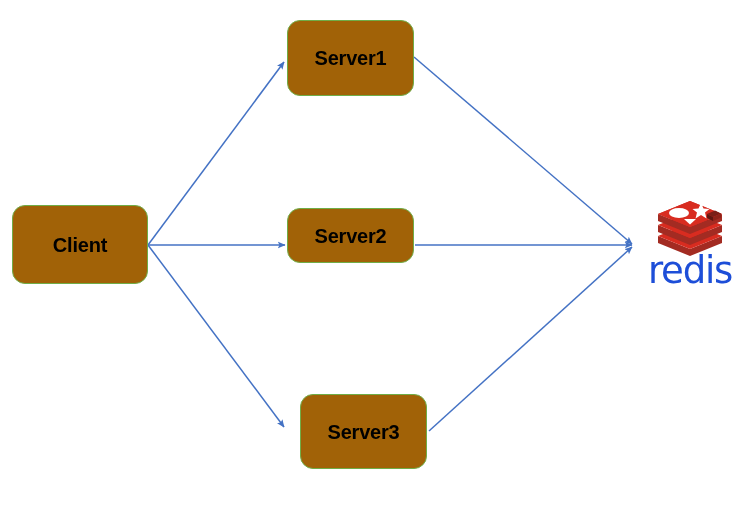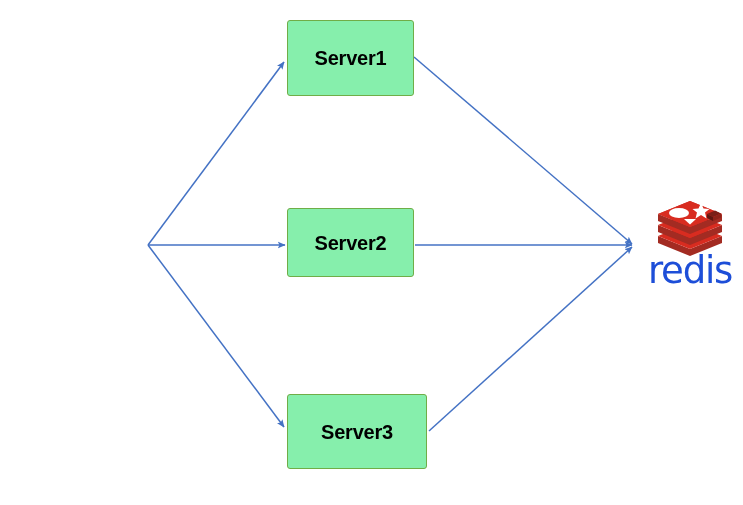--- a/index.html
+++ b/index.html
@@ -21,39 +21,39 @@
     position: absolute;
     left: 0;
     top: 0;
     width: 743px;
     height: 505px;
   }
   .node {
     position: absolute;
     box-sizing: border-box;
     border: 1.6px solid #70AD47;
-    border-radius: 3px;
-    background: #86efac;
+    border-radius: 13px;
+    background: #a16207;
     display: flex;
     align-items: center;
     justify-content: center;
   }
   .node-label {
     font-family: "Liberation Sans", sans-serif;
     font-weight: bold;
     font-size: 20px;
     color: #000000;
     letter-spacing: -0.2px;
     line-height: 1;
     white-space: nowrap;
   }
   #node-client  { left: 12px;  top: 205px; width: 136px; height: 79px; }
   #node-server1 { left: 287px; top: 20px;  width: 127px; height: 76px; }
-  #node-server2 { left: 287px; top: 208px; width: 127px; height: 69px; }
-  #node-server3 { left: 287px; top: 394px; width: 140px; height: 75px; }
+  #node-server2 { left: 287px; top: 208px; width: 127px; height: 55px; }
+  #node-server3 { left: 300px; top: 394px; width: 127px; height: 75px; }
 
   #redis-logo {
     position: absolute;
     left: 638px;
     top: 197px;
     width: 104px;
     height: 98px;
   }
   #redis-mark {
     position: absolute;
@@ -94,20 +94,23 @@
 
     <line x1="148" y1="245" x2="284" y2="427" stroke="#4472C4" stroke-width="1.5" marker-end="url(#arrowblue)"></line>
 
     <line x1="414" y1="57" x2="632" y2="244" stroke="#4472C4" stroke-width="1.5" marker-end="url(#arrowblue)"></line>
 
     <line x1="415" y1="245" x2="632" y2="245" stroke="#4472C4" stroke-width="1.5" marker-end="url(#arrowblue)"></line>
 
     <line x1="429" y1="431" x2="632" y2="247" stroke="#4472C4" stroke-width="1.5" marker-end="url(#arrowblue)"></line>
   </svg>
 
+  <div class="node" id="node-client">
+    <span class="node-label">Client</span>
+  </div>
 
   <div class="node" id="node-server1">
     <span class="node-label">Server1</span>
   </div>
 
   <div class="node" id="node-server2">
     <span class="node-label">Server2</span>
   </div>
 
   <div class="node" id="node-server3">

